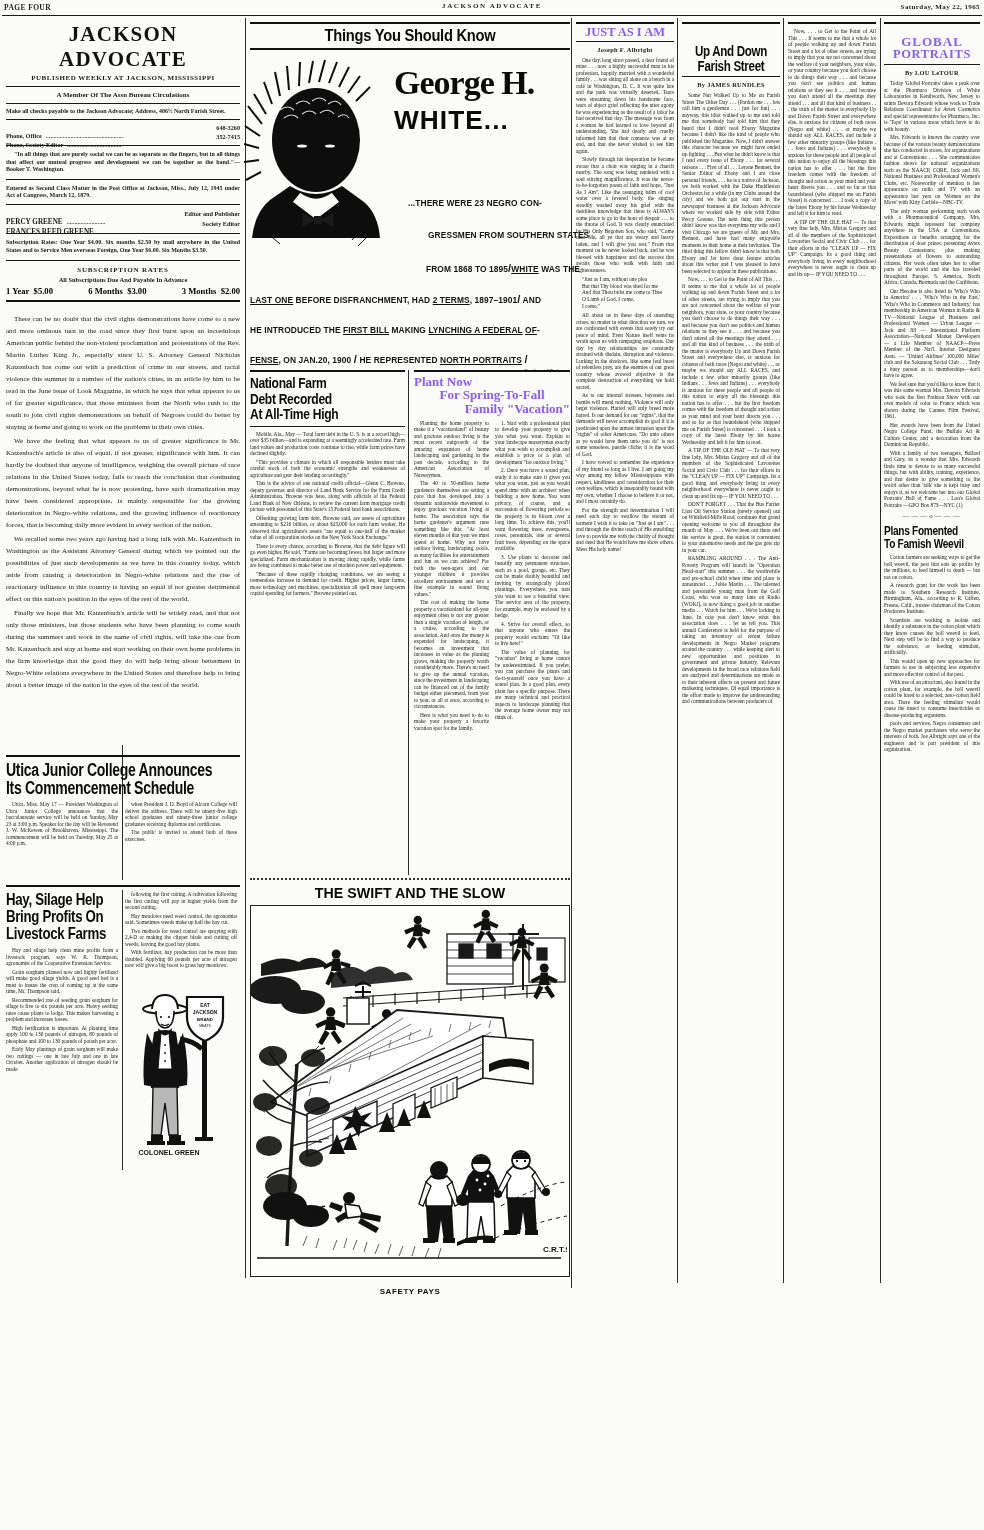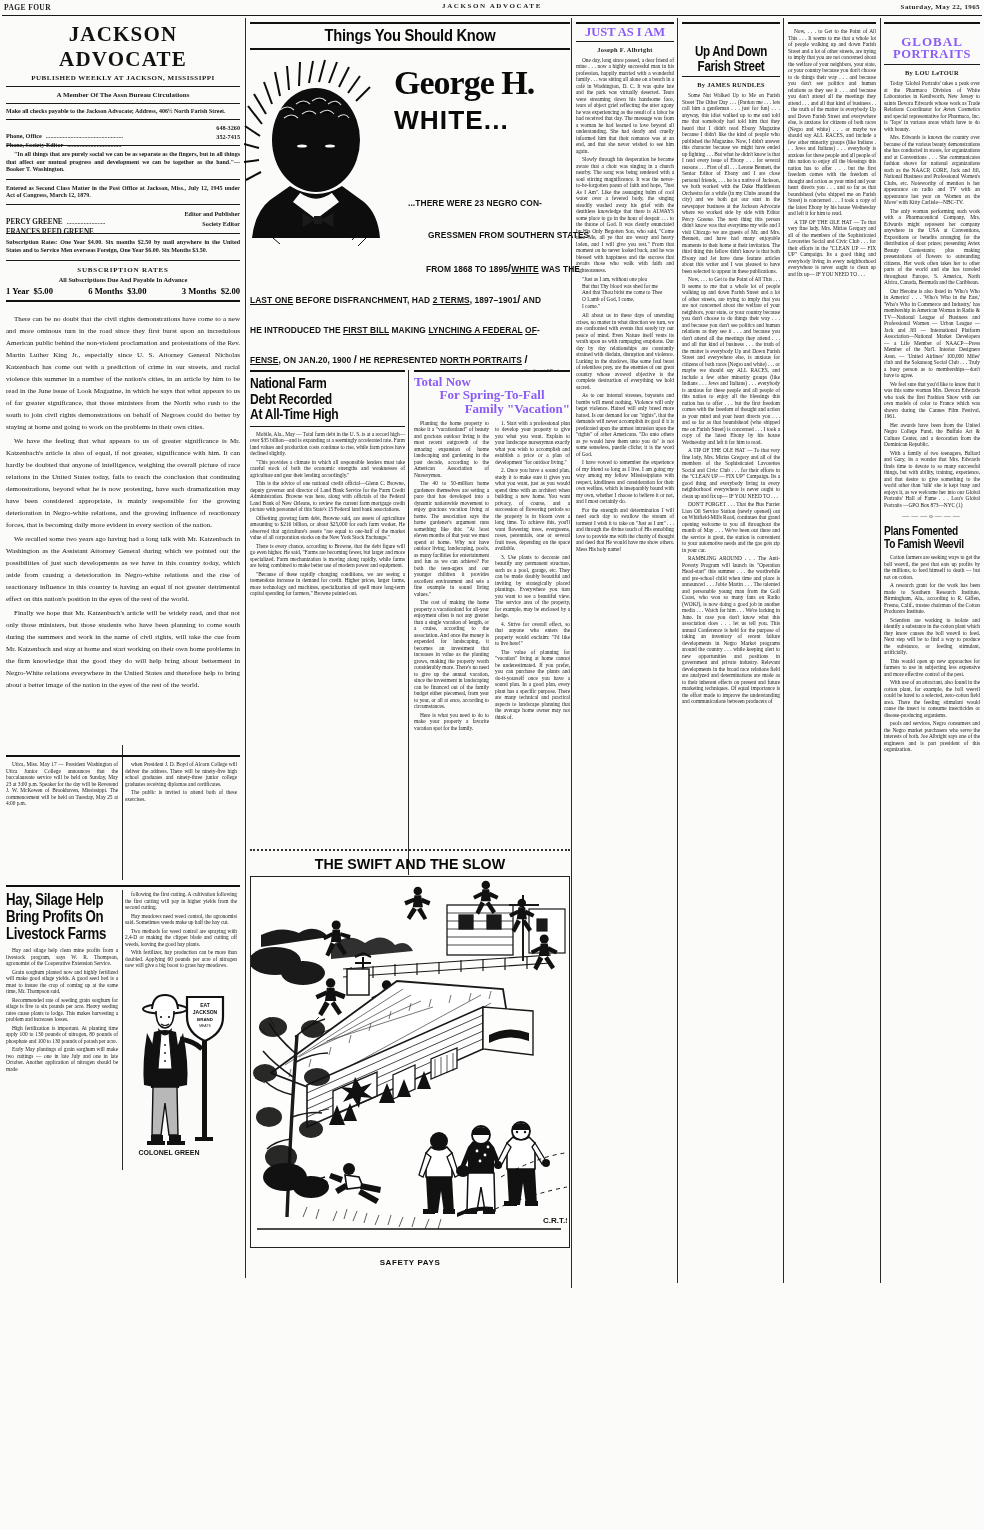--- a/index.html
+++ b/index.html
@@ -182,20 +182,24 @@
     <div class="body-txt-lg" style="margin-top:5px;">
       <p>There can be no doubt that the civil rights demonstrations have come to a new and more ominous turn in the road since they first burst upon an incredulous American public behind the non-violent proclamation and protestations of the Rev. Martin Luther King Jr., especially since U. S. Attorney General Nicholas Katzenbach has come out with a prediction of crime in our streets, and racial violence this summer in a number of the nation's cities, in an article by him to be read in the June issue of Look Magazine, in which he says that what appears to us of far greater significance, that those ministers from the North who rush to the south to join civil rights demonstrations on behalf of Negroes could do better by staying at home and going to work on the problems in their own cities.</p>
       <p>We have the feeling that what appears to us of greater significance is Mr. Katzenbach's article is also of equal, if not greater, significance with him. It can hardly be doubted that anyone of intelligence, weighing the overall picture of race relations in the United States today, fails to reach the conclusion that continuing demonstrations, beyond what he is now protesting, have such dramatization may have been considered appropriate, is mainly responsible for the growing deterioration in Negro-white relations, and the growing influence of reactionary forces, that is becoming daily more evident in every section of the nation.</p>
       <p>We recalled some two years ago having had a long talk with Mr. Katzenbach in Washington as the Assistant Attorney General during which we pointed out the possibilities of just such developments as we have in this country today, which aside from causing a deterioration in Negro-white relations and the rise of reactionary influence in this country is having an equal if not greater detrimental effect on this nation's position in the eyes of the rest of the world.</p>
       <p>Finally we hope that Mr. Katzenbach's article will be widely read, and that not only those ministers, but those students who have been planning to come south during the summers and work in the name of civil rights, will take the cue from Mr. Katzenbach and stay at home and start working on their own home problems in the firm knowledge that the good they do will help bring about betterment in Negro-White relations everywhere in the United States and therefore help to bring about a better image of the nation in the eyes of the rest of the world.</p>
     </div>
   </div>
 
   <div class="col" style="left:6px;top:755px;width:234px;">
     <div class="rule-thick" style="margin-bottom:4px;"></div>
+    <div style="text-align:left;">
+      <div class="hl-cond" style="font-size:18px;">Utica Junior College Announces</div>
+      <div class="hl-cond" style="font-size:18px;">Its Commencement Schedule</div>
+    </div>
     <div style="display:flex;gap:7px;margin-top:4px;">
       <div class="body-txt" style="width:112px;">
         <p>Utica, Miss. May 17 — President Washington of Utica Junior College announces that the baccalaureate service will be held on Sunday, May 23 at 3:00 p.m. Speaker for the day will be Reverend J. W. McKewen of Brookhaven, Mississippi. The commencement will be held on Tuesday, May 25 at 4:00 p.m.</p>
       </div>
       <div class="body-txt" style="width:112px;">
         <p>when President J. D. Boyd of Alcorn College will deliver the address. There will be ninety-five high school graduates and ninety-three junior college graduates receiving diplomas and certificates.</p>
         <p>The public is invited to attend both of these exercises.</p>
       </div>
     </div>
   </div>
@@ -374,42 +378,42 @@
       <p>This is the advice of one national credit official—Glenn C. Browne, deputy governor and director of Land Bank Service for the Farm Credit Administration. Browne was here, along with officials of the Federal Land Bank of New Orleans, to review the current farm mortgage credit picture with personnel of this State's 15 Federal land bank associations.</p>
       <p>Offsetting growing farm debt, Browne said, are assets of agriculture amounting to $216 billion, or about $25,000 for each farm worker. He observed that agriculture's assets "are equal to one-half of the market value of all corporation stocks on the New York Stock Exchange."</p>
       <p>There is every chance, according to Browne, that the debt figure will go even higher. He said, "Farms are becoming fewer, but larger and more specialized. Farm mechanization is moving along rapidly, while farms are being combined to make better use of modern power and equipment.</p>
       <p>"Because of these rapidly changing conditions, we are seeing a tremendous increase in demand for credit. Higher prices, larger farms, more technology and machines, specialization all spell more long-term capital spending for farmers," Browne pointed out.</p>
     </div>
   </div>
 
   <div class="col" style="left:414px;top:370px;width:156px;">
     <div class="rule-thick" style="margin-bottom:3px;"></div>
     <div class="hl-serif" style="font-size:13px;text-align:left;">
-      <div style="text-align:left;">Total Now</div>
+      <div style="text-align:left;">Plant Now</div>
       <div style="text-align:center;">For Spring-To-Fall</div>
       <div style="text-align:right;">Family "Vacation"</div>
     </div>
     <div style="display:flex;gap:6px;margin-top:5px;">
       <div class="body-txt" style="width:75px;">
         <p>Planting the home property to make it a "vacationland" of beauty and gracious outdoor living is the most recent outgrowth of the amazing expansion of home landscaping and gardening in the past decade, according to the American Association of Nurserymen.</p>
         <p>The 40 to 50-million home gardeners themselves are setting a pace that has developed into a dynamic nationwide movement to enjoy gracious vacation living at home. The association says the home gardener's argument runs something like this: "At least eleven months of that year we must spend at home. Why not have outdoor living, landscaping, pools, as many facilities for entertainment and fun as we can achieve? For both the teen-agers and our younger children it provides excellent environment and sets a fine example in sound living values."</p>
         <p>The cost of making the home property a vacationland for all-year enjoyment often is not any greater than a single vacation of length, or a cruise, according to the association. And once the money is expended for landscaping, it becomes an investment that increases in value as the planting grows, making the property worth considerably more. There's no need to give up the annual vacation, since the investment in landscaping can be financed out of the family budget either piecemeal, from year to year, or all at once, according to circumstances.</p>
         <p>Here is what you need to do to make your property a favorite vacation spot for the family.</p>
       </div>
       <div class="body-txt" style="width:75px;">
         <p>1. Start with a professional plan to develop your property to give you what you want. Explain to your landscape nurseryman exactly what you wish to accomplish and establish a price or a plan of development "for outdoor living."</p>
         <p>2. Once you have a sound plan, study it to make sure it gives you what you want, just as you would spend time with an architect when building a new home. You want privacy, of course, and a succession of flowering periods so the property is in bloom over a long time. To achieve this, you'll want flowering trees, evergreens, roses, perennials, one or several fruit trees, depending on the space available.</p>
         <p>3. Use plants to decorate and beautify any permanent structure, such as a pool, garage, etc. They can be made doubly beautiful and inviting by strategically placed plantings. Everywhere you turn you want to see a beautiful view. The service area of the property, for example, may be enclosed by a hedge.</p>
         <p>4. Strive for overall effect, so that anyone who enters the property would exclaim: "I'd like to live here!"</p>
         <p>The value of planning for "vacation" living at home cannot be underestimated. If you prefer, you can purchase the plants and do-it-yourself once you have a sound plan. In a good plan, every plant has a specific purpose. There are many technical and practical aspects to landscape planning that the average home owner may not think of.</p>
       </div>
     </div>
   </div>
 
-  <div class="col" style="left:250px;top:849px;width:320px;">
+  <div class="col" style="left:250px;top:878px;width:320px;">
     <div class="dotrule" style="border-top:2px dotted #333;margin-bottom:4px;"></div>
     <div class="cartoon-title">THE SWIFT AND THE SLOW</div>
     <div class="cartoon-frame" style="height:370px;margin-top:4px;">
       <svg width="316" height="368" viewBox="0 0 316 368">
         <rect x="0" y="0" width="316" height="368" fill="#fdfdfb"></rect>
 
         <path d="M0 96 L316 80 L316 368 L0 368 Z" fill="#fdfdfb"></path>
 
         <g fill="#1a1a1a">
           <path d="M80 70 q16 -16 34 -4 q18 -12 30 2 q12 -6 18 6 l-82 8 z" opacity="0.9"></path>

